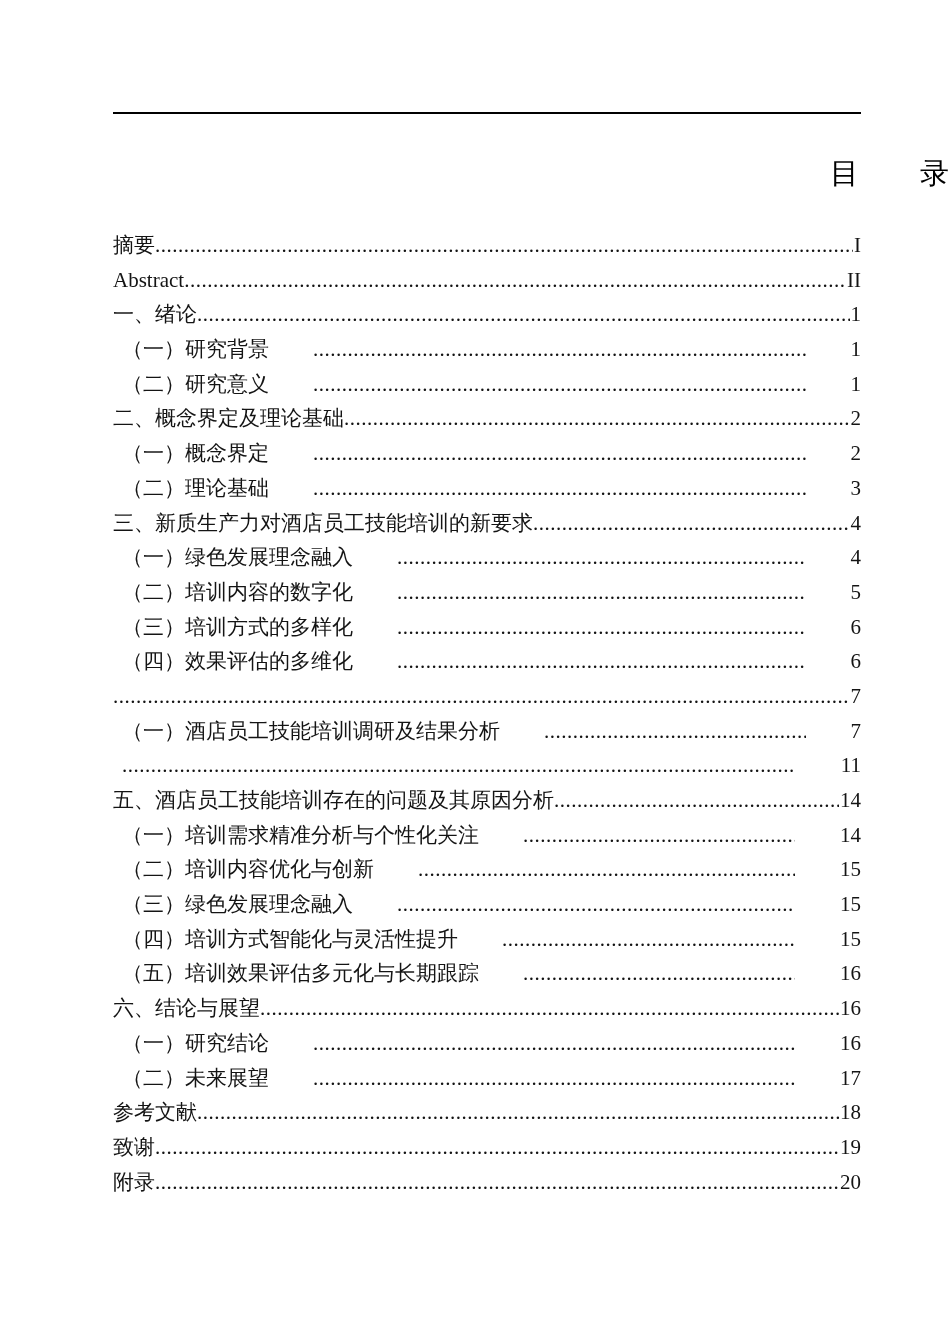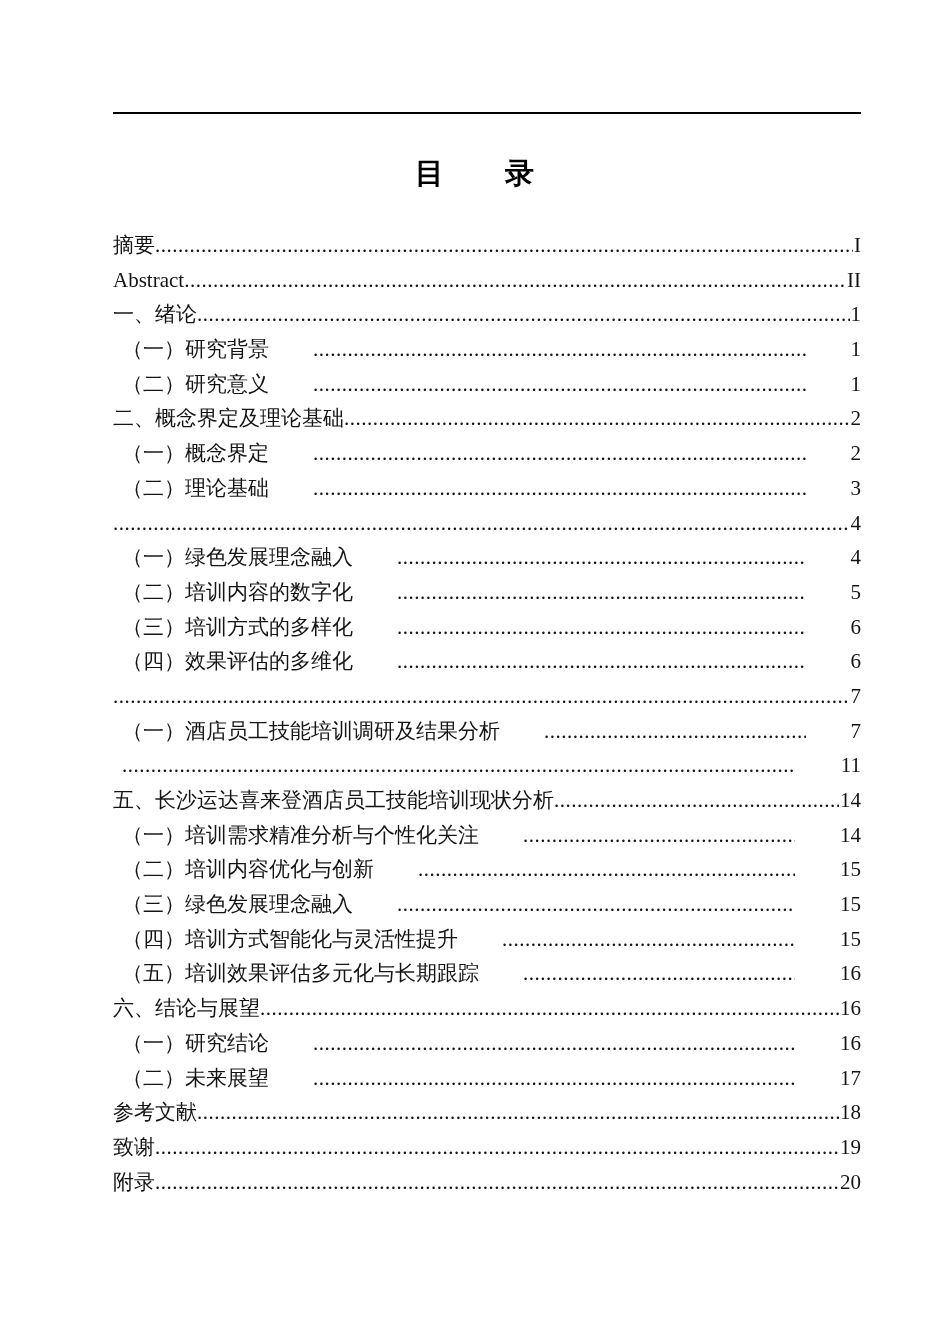--- a/index.html
+++ b/index.html
@@ -19,23 +19,23 @@
     width: 748px;
     height: 2px;
     background: #000000;
   }
   .doc-title {
     position: absolute;
     top: 156px;
     left: 0;
     width: 100%;
     margin: 0;
-    text-align: center;
+    text-align: right;
     font-family: "Liberation Sans", sans-serif;
-    font-weight: 700;
+    font-weight: 400;
     font-size: 29px;
     line-height: 34px;
     letter-spacing: 1px;
     white-space: pre;
     color: #000000;
   }
   .toc {
     position: absolute;
     left: 113px;
     top: 228px;
@@ -109,20 +109,21 @@
         <span class="label">（一）概念界定</span>
         <span class="leader"></span>
         <span class="page-num">2</span>
       </div>
       <div class="toc-entry sub">
         <span class="label">（二）理论基础</span>
         <span class="leader"></span>
         <span class="page-num">3</span>
       </div>
       <div class="toc-entry">
+        <span class="label">三、新质生产力对酒店员工技能培训的新要求</span>
         <span class="leader"></span>
         <span class="page-num">4</span>
       </div>
       <div class="toc-entry sub">
         <span class="label">（一）绿色发展理念融入</span>
         <span class="leader"></span>
         <span class="page-num">4</span>
       </div>
       <div class="toc-entry sub">
         <span class="label">（二）培训内容的数字化</span>
@@ -146,21 +147,21 @@
       <div class="toc-entry sub">
         <span class="label">（一）酒店员工技能培训调研及结果分析</span>
         <span class="leader"></span>
         <span class="page-num">7</span>
       </div>
       <div class="toc-entry sub">
         <span class="leader"></span>
         <span class="page-num">11</span>
       </div>
       <div class="toc-entry">
-        <span class="label">五、长沙运达喜来登酒店员工技能培训现状分析</span>
+        <span class="label">五、酒店员工技能培训存在的问题及其原因分析</span>
         <span class="leader"></span>
         <span class="page-num">14</span>
       </div>
       <div class="toc-entry sub">
         <span class="label">（一）培训需求精准分析与个性化关注</span>
         <span class="leader"></span>
         <span class="page-num">14</span>
       </div>
       <div class="toc-entry sub">
         <span class="label">（二）培训内容优化与创新</span>

